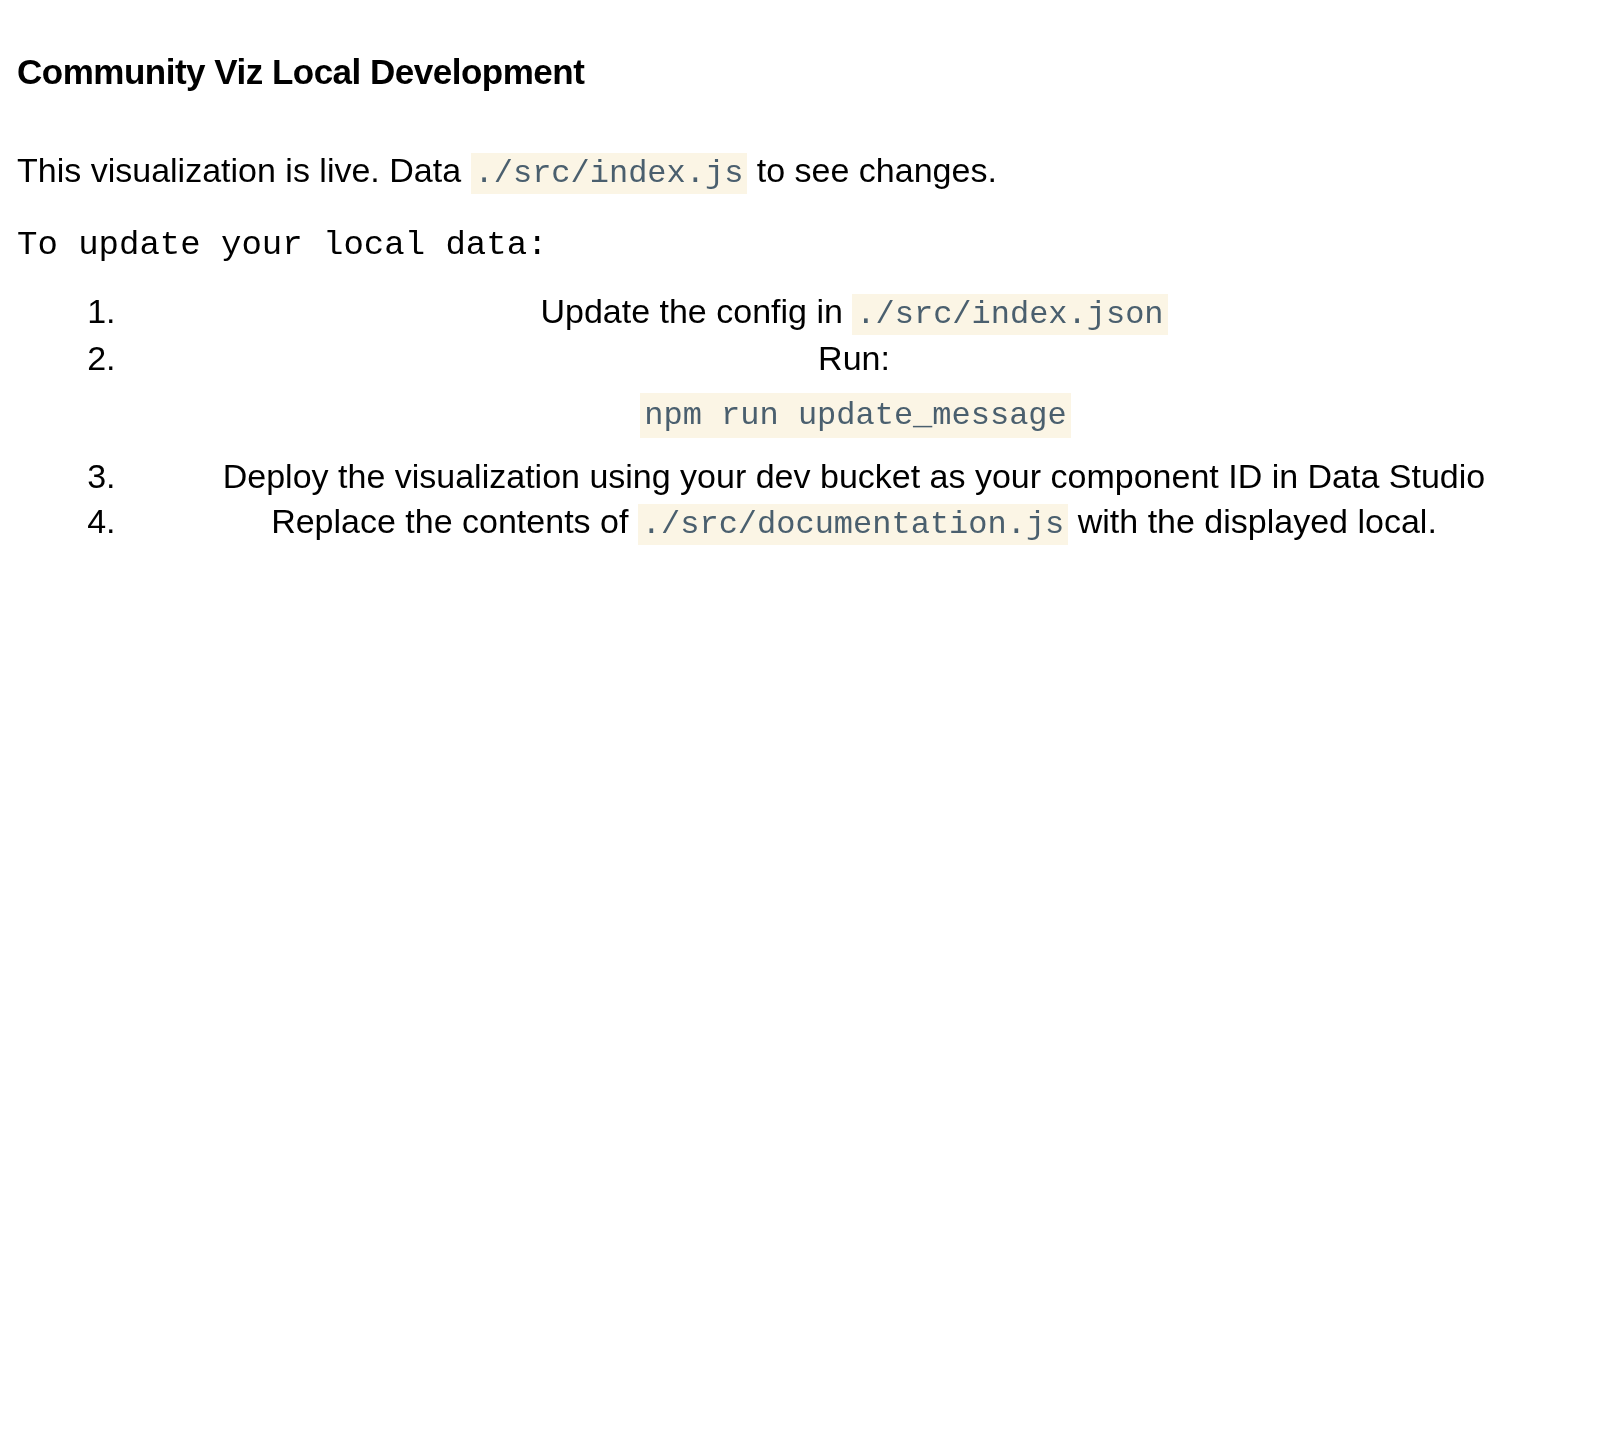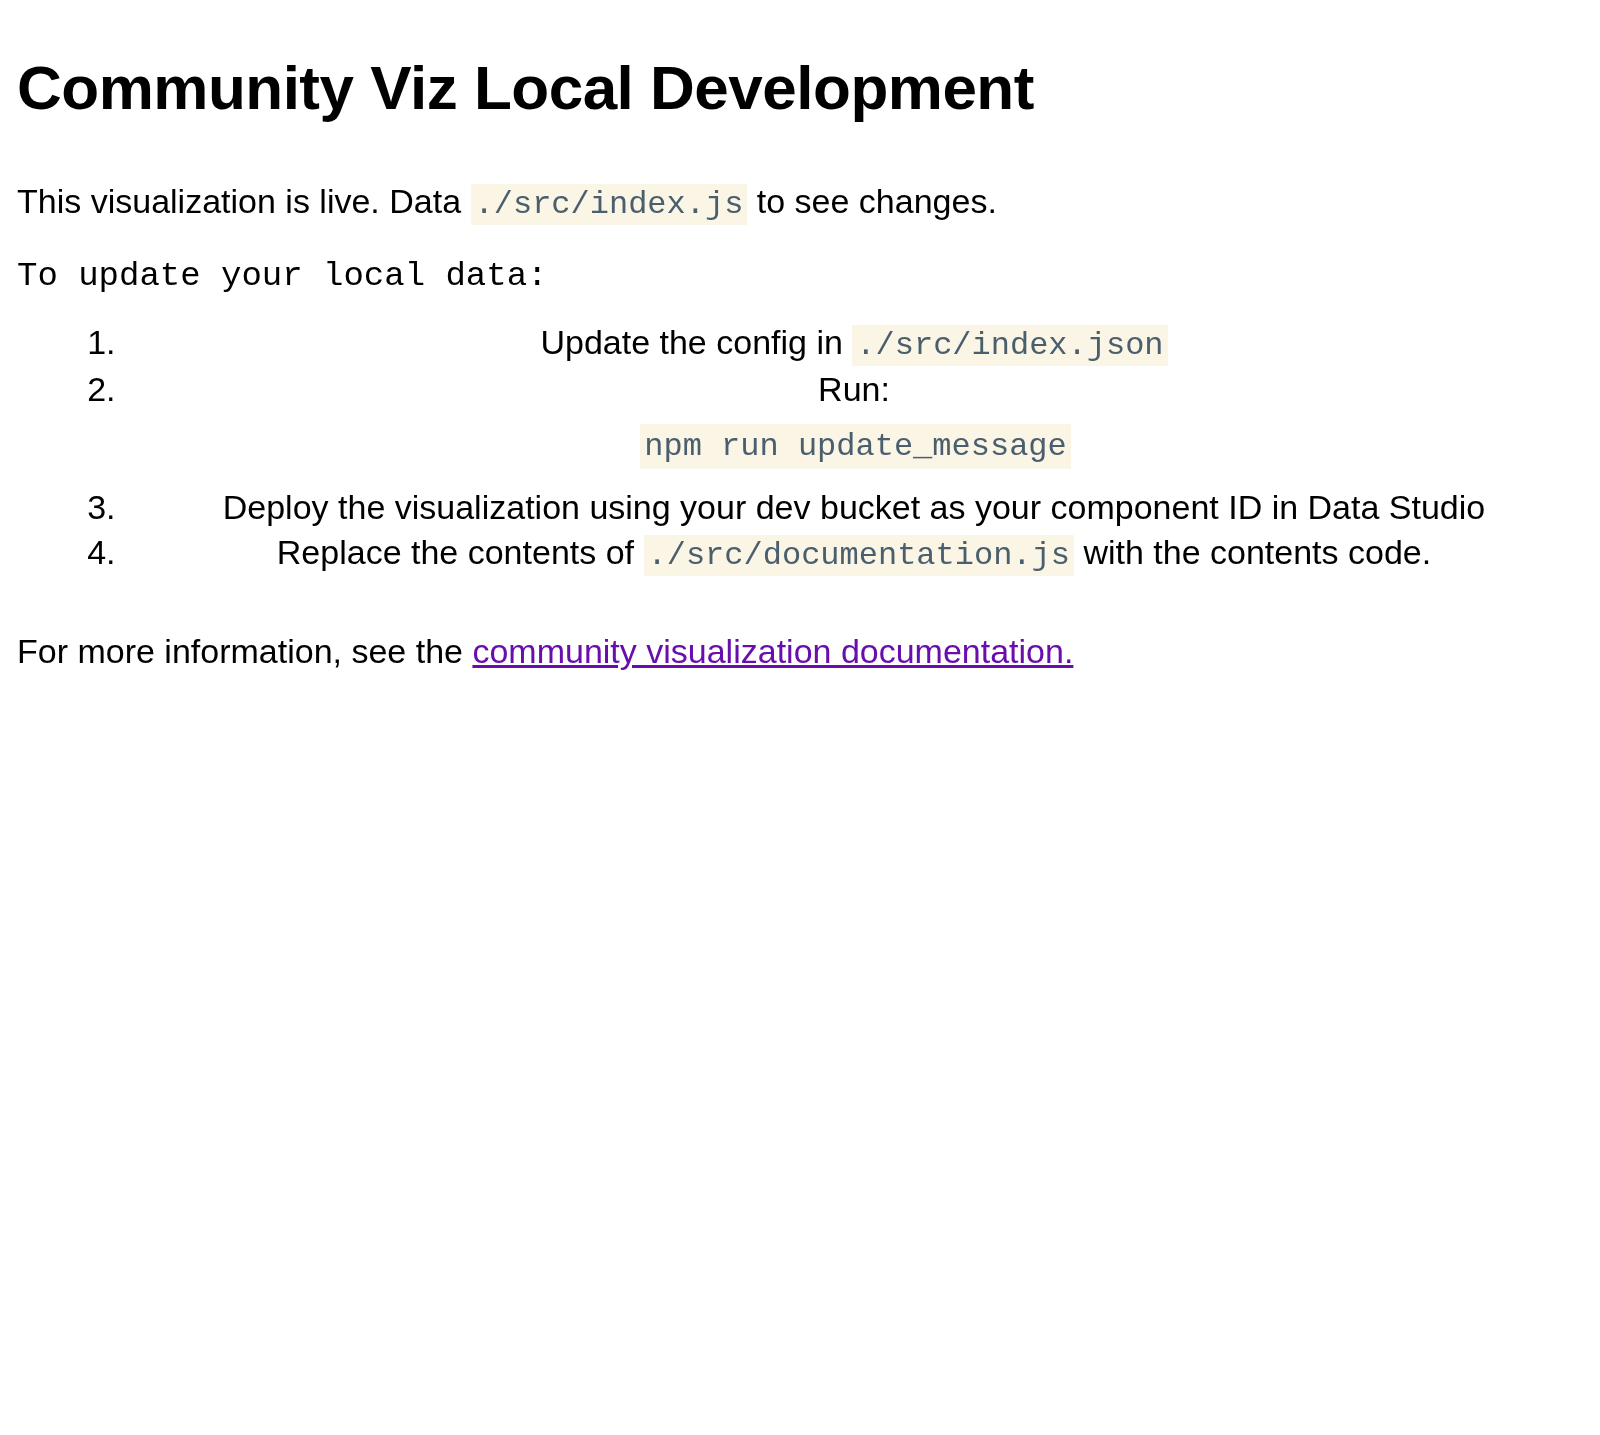--- a/index.html
+++ b/index.html
@@ -14,21 +14,21 @@
     color: #000000;
     overflow: hidden;
     position: relative;
   }
   .page {
     padding: 0 17px;
     box-sizing: border-box;
   }
   h1.page-title {
     font-family: "Liberation Sans", sans-serif;
-    font-size: 62px;
+    font-size: 35px;
     font-weight: bold;
     letter-spacing: -0.5px;
     margin: 0;
     padding-top: 52px;
     line-height: 1.15;
     color: #000;
   }
   p.body-text {
     font-size: 34px;
     line-height: 1.3;
@@ -109,19 +109,18 @@
 
   <ol class="steps">
     <li><span>Update the config in </span><code class="inline-code">./src/index.json</code><span></span></li>
 
     <li class="step-run"><span>Run:</span>
       <div class="code-block-line"><code class="block-code">npm run update_message</code></div>
     </li>
 
     <li><span>Deploy the visualization using your dev bucket as your component ID in Data Studio</span></li>
 
-    <li><span>Replace the contents of </span><code class="inline-code">./src/documentation.js</code><span> with the contents code.</span></li>
+    <li><span>Replace the contents of </span><code class="inline-code">./src/documentation.js</code><span> with the displayed local.</span></li>
   </ol>
 
-  <p class="body-text" id="more-info"><span>For more information, see the </span><a class="doc-link" href="#">community visualization documentation.</a><span></span></p>
 
 
 </div>
 
 </body></html>

